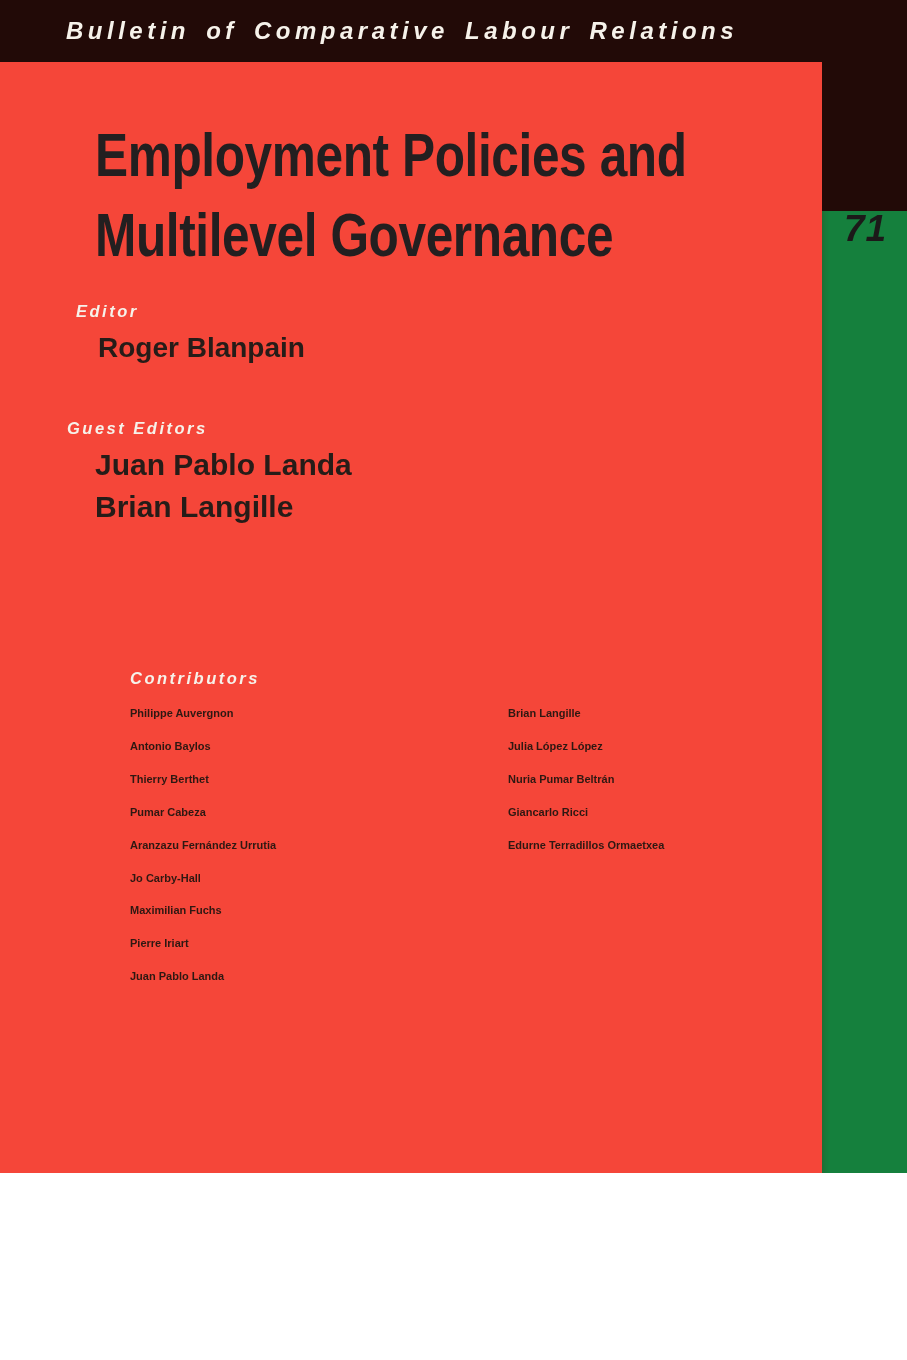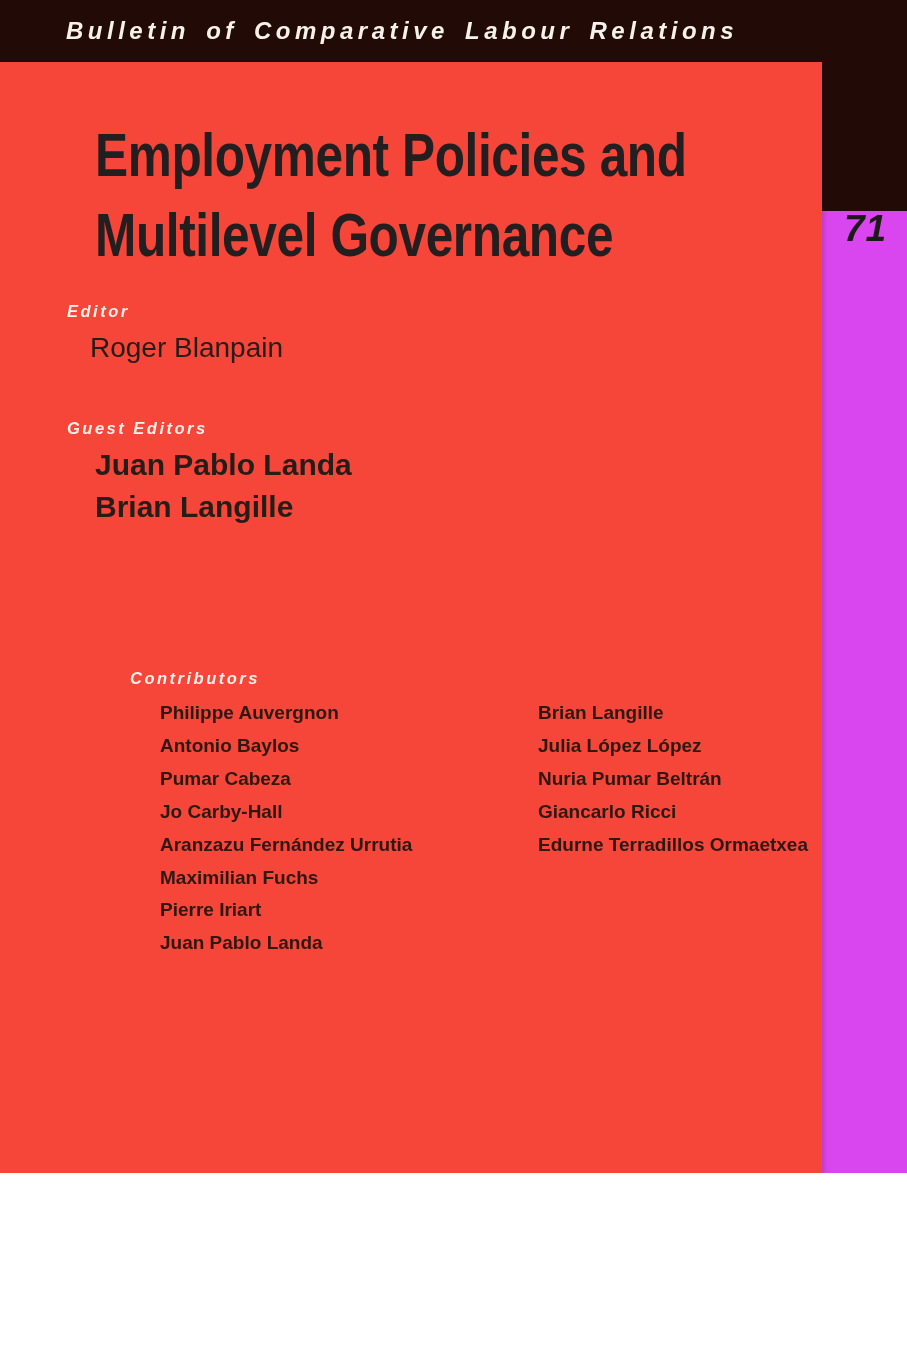--- a/index.html
+++ b/index.html
@@ -1,17 +1,17 @@
 <!DOCTYPE html>
 <html><head>
 <meta charset="utf-8">
 <style>
   html,body { margin:0; padding:0; background:#ffffff; }
   .cover {
-    position:relative; width:907px; height:1360px; background:#d946ef;
+    position:relative; width:907px; height:1360px; background:#15803d;
     font-family:"Liberation Sans", sans-serif; overflow:hidden;
   }
   
   .topbar {
     position:absolute; left:0; top:0; width:907px; height:62px;
     background:#220a07; display:flex; align-items:center;
   }
   .banner-text {
     margin-left:66px; font-size:24px; font-weight:bold; font-style:italic;
     letter-spacing:4.5px; word-spacing:5px; color:#f6f2ea; white-space:nowrap;
@@ -34,34 +34,34 @@
     position:absolute; left:95px; font-size:62px; font-weight:bold;
     color:#231f20; white-space:nowrap; line-height:1;
     transform:scaleX(0.8); transform-origin:0 50%; letter-spacing:-0.5px;
   }
   .title-line.l1 { top:124px; }
   .title-line.l2 { top:204px; }
   .cream-label {
     position:absolute; font-size:16.5px; font-weight:bold; font-style:italic;
     color:#f6f2ea; letter-spacing:2.5px; line-height:1.2; white-space:nowrap;
   }
-  .editor-label { left:67px; top:302px;text-align:right; }
+  .editor-label { left:76px; top:302px;text-align:right; }
   .guest-label  { left:67px; top:419px; }
   .contrib-label{ left:130px; top:669px; }
   .editor-name {
-    position:absolute; left:90px; top:332px; font-size:28px; font-weight:normal;
+    position:absolute; left:98px; top:332px; font-size:28px; font-weight:bold;
     color:#261c18; white-space:nowrap;
   }
   .guest-names {
     position:absolute; left:95px; top:444px; font-size:30px; font-weight:bold;
     color:#261c18; line-height:42px; white-space:nowrap;
   }
   .contrib-col {
-    position:absolute; top:697px; font-size:19px; font-weight:bold;
-    color:#2e1812; line-height:32.9px; white-space:nowrap;margin-left:30px;
+    position:absolute; top:697px; font-size:11px; font-weight:bold;
+    color:#2e1812; line-height:32.9px; white-space:nowrap;
   }
   .contrib-col.left  { left:130px; }
   .contrib-col.right { left:508px; }
   
   .publisher-footer { position:absolute; left:0; top:1173px; width:907px; height:187px; background:#ffffff; }
 </style>
 </head>
 <body>
 
 <div class="cover">
@@ -86,23 +86,24 @@
   <div class="guest-names">
     <div>Juan Pablo Landa</div>
     <div>Brian Langille</div>
   </div>
 
   <div class="cream-label contrib-label">Contributors</div>
 
   <div class="contrib-col left">
     <div>Philippe Auvergnon</div>
     <div>Antonio Baylos</div>
+    <div>Thierry Berthet</div>
     <div>Pumar Cabeza</div>
+    <div>Aranzazu Fernández Urrutia</div>
     <div>Jo Carby-Hall</div>
-    <div>Aranzazu Fernández Urrutia</div>
     <div>Maximilian Fuchs</div>
     <div>Pierre Iriart</div>
     <div>Juan Pablo Landa</div>
   </div>
 
   <div class="contrib-col right">
     <div>Brian Langille</div>
     <div>Julia López López</div>
     <div>Nuria Pumar Beltrán</div>
     <div>Giancarlo Ricci</div>

